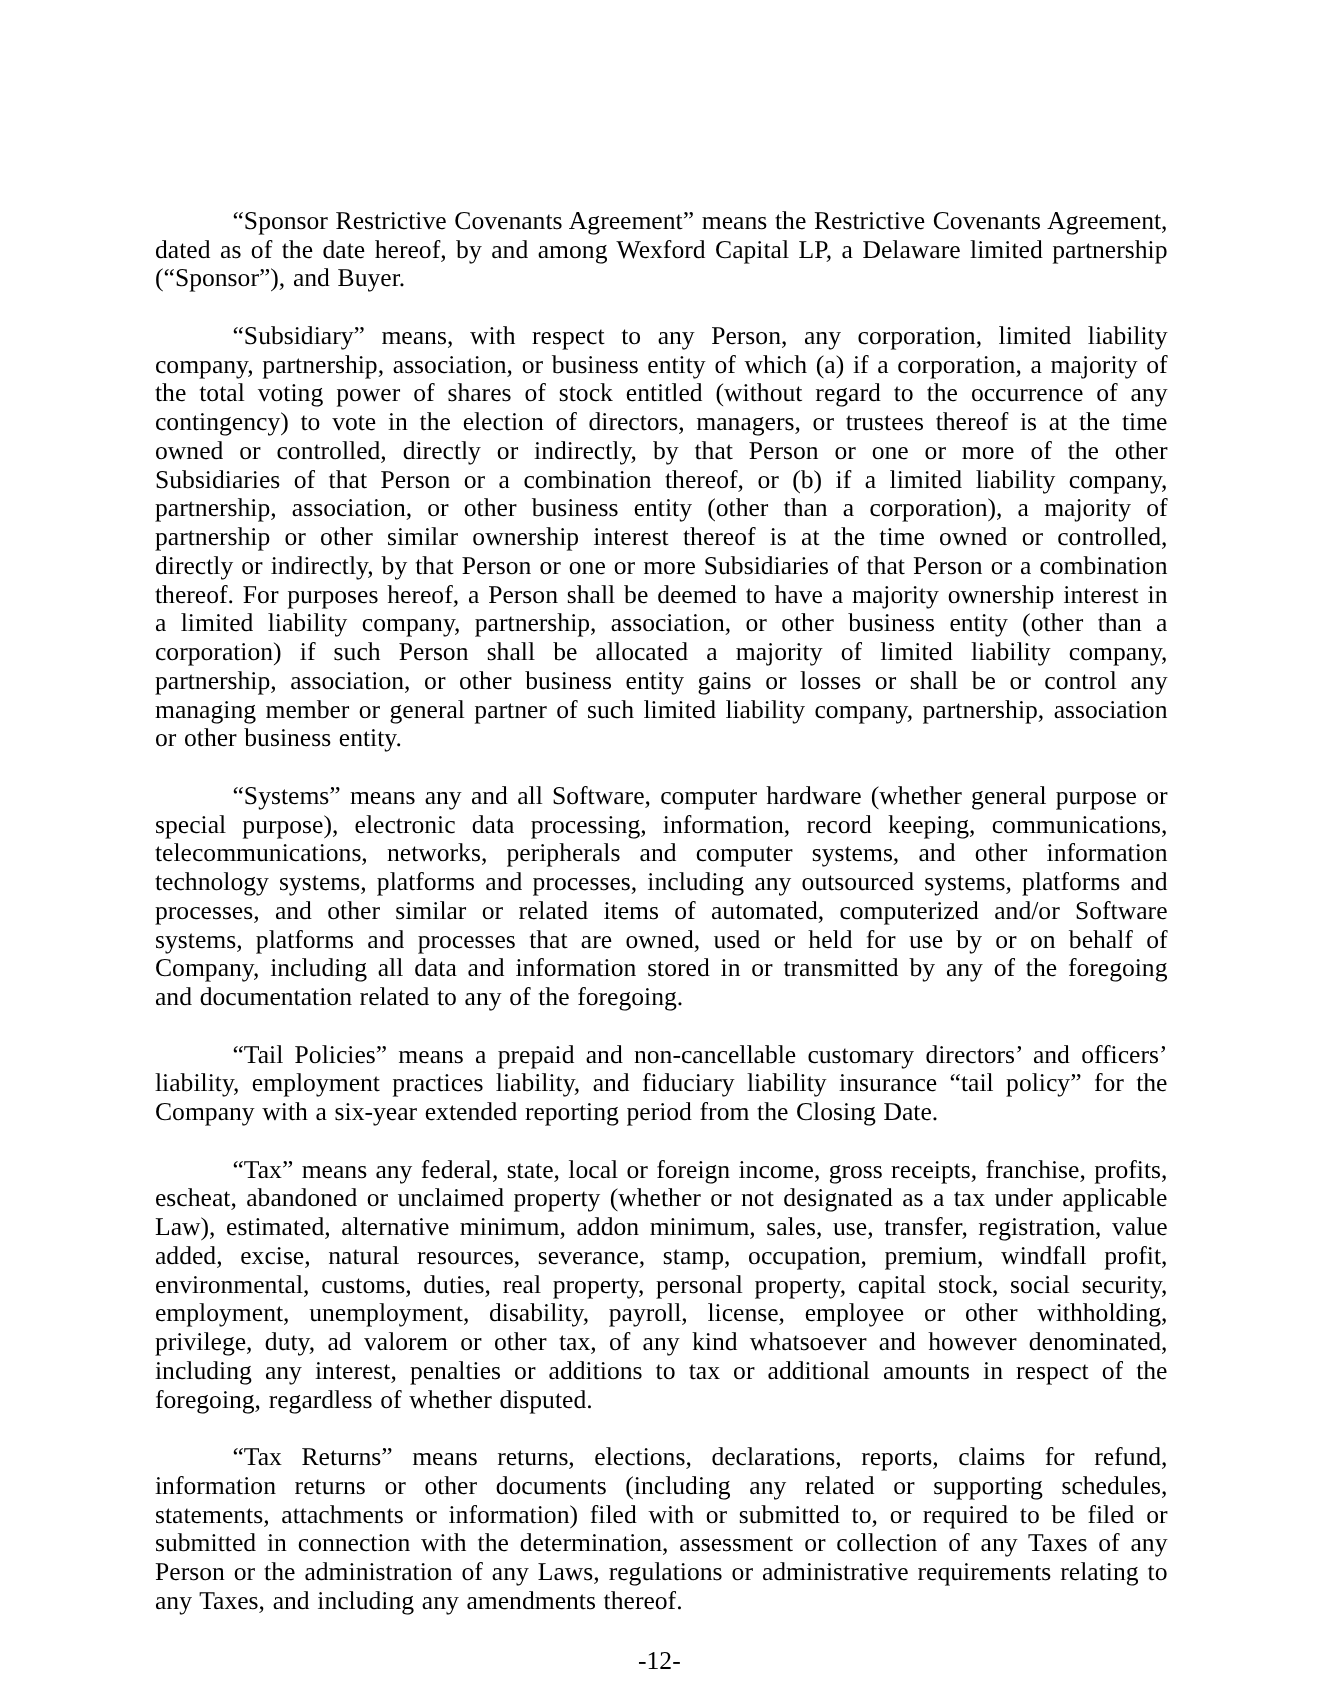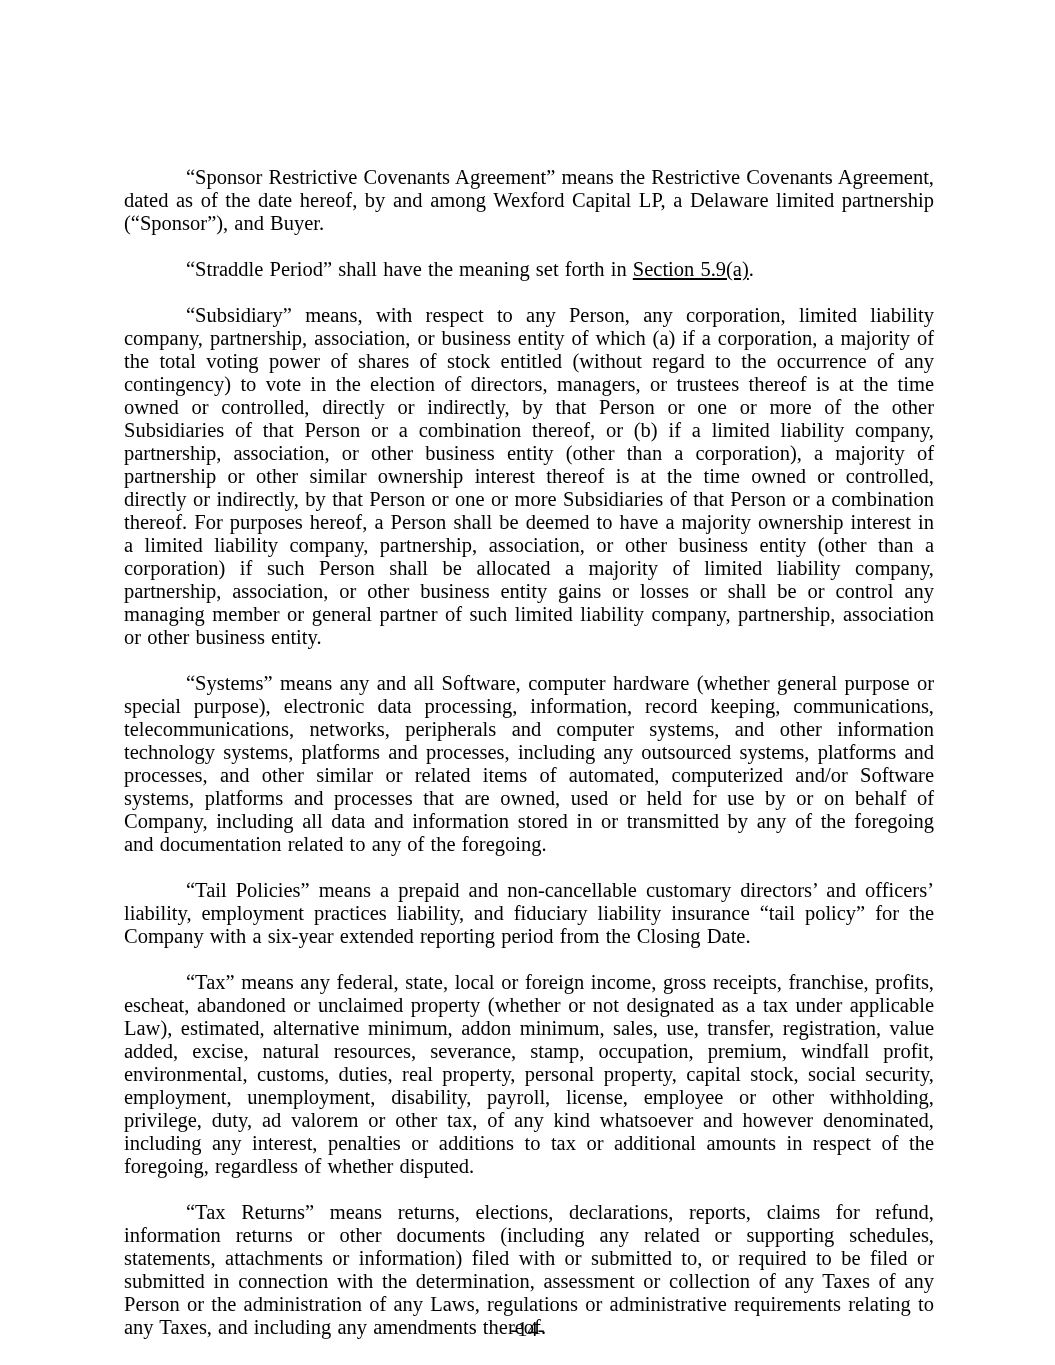--- a/index.html
+++ b/index.html
@@ -42,21 +42,20 @@
     font-size: 20.5px;
     line-height: 23px;
   }
 </style>
 </head>
 <body>
 
 <div class="page">
   <div class="content">
       <p class="para"><span>“Sponsor Restrictive Covenants Agreement” means the Restrictive Covenants Agreement, dated as of the date hereof, by and among Wexford Capital LP, a Delaware limited partnership (“Sponsor”), and Buyer.</span></p>
-      <p class="para"><span>“Straddle Period” shall have the meaning set forth in </span><span class="underline">Section 5.9(a)</span><span>.</span></p>
       <p class="para"><span>“Subsidiary” means, with respect to any Person, any corporation, limited liability company, partnership, association, or business entity of which (a) if a corporation, a majority of the total voting power of shares of stock entitled (without regard to the occurrence of any contingency) to vote in the election of directors, managers, or trustees thereof is at the time owned or controlled, directly or indirectly, by that Person or one or more of the other Subsidiaries of that Person or a combination thereof, or (b) if a limited liability company, partnership, association, or other business entity (other than a corporation), a majority of partnership or other similar ownership interest thereof is at the time owned or controlled, directly or indirectly, by that Person or one or more Subsidiaries of that Person or a combination thereof. For purposes hereof, a Person shall be deemed to have a majority ownership interest in a limited liability company, partnership, association, or other business entity (other than a corporation) if such Person shall be allocated a majority of limited liability company, partnership, association, or other business entity gains or losses or shall be or control any managing member or general partner of such limited liability company, partnership, association or other business entity.</span></p>
       <p class="para"><span>“Systems” means any and all Software, computer hardware (whether general purpose or special purpose), electronic data processing, information, record keeping, communications, telecommunications, networks, peripherals and computer systems, and other information technology systems, platforms and processes, including any outsourced systems, platforms and processes, and other similar or related items of automated, computerized and/or Software systems, platforms and processes that are owned, used or held for use by or on behalf of Company, including all data and information stored in or transmitted by any of the foregoing and documentation related to any of the foregoing.</span></p>
       <p class="para"><span>“Tail Policies” means a prepaid and non-cancellable customary directors’ and officers’ liability, employment practices liability, and fiduciary liability insurance “tail policy” for the Company with a six-year extended reporting period from the Closing Date.</span></p>
       <p class="para"><span>“Tax” means any federal, state, local or foreign income, gross receipts, franchise, profits, escheat, abandoned or unclaimed property (whether or not designated as a tax under applicable Law), estimated, alternative minimum, addon minimum, sales, use, transfer, registration, value added, excise, natural resources, severance, stamp, occupation, premium, windfall profit, environmental, customs, duties, real property, personal property, capital stock, social security, employment, unemployment, disability, payroll, license, employee or other withholding, privilege, duty, ad valorem or other tax, of any kind whatsoever and however denominated, including any interest, penalties or additions to tax or additional amounts in respect of the foregoing, regardless of whether disputed.</span></p>
       <p class="para"><span>“Tax Returns” means returns, elections, declarations, reports, claims for refund, information returns or other documents (including any related or supporting schedules, statements, attachments or information) filed with or submitted to, or required to be filed or submitted in connection with the determination, assessment or collection of any Taxes of any Person or the administration of any Laws, regulations or administrative requirements relating to any Taxes, and including any amendments thereof.</span></p>
     </div>
-  <div class="footer">-14-</div>
+  <div class="footer">-12-</div>
 </div>
 
 </body></html>

